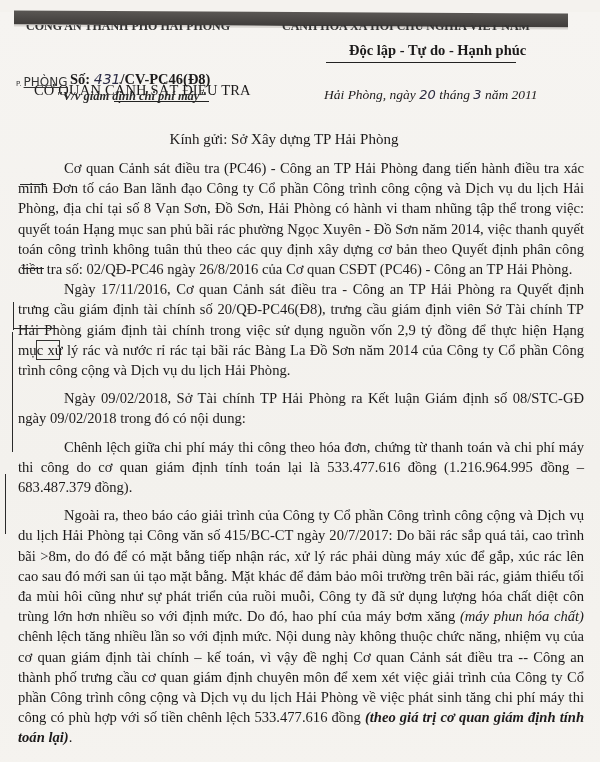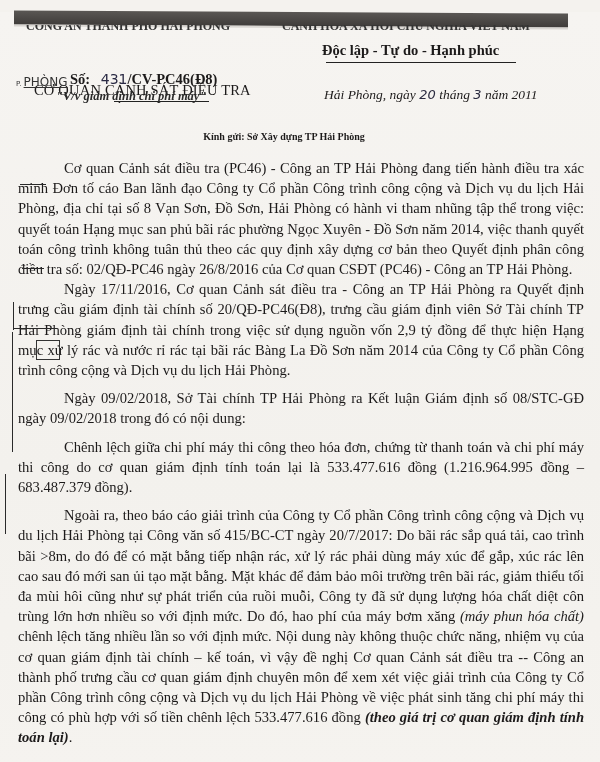--- a/index.html
+++ b/index.html
@@ -31,41 +31,41 @@
     .cut-line span { display: block; margin-top: -5px; }
 
     .hdr-left {
       position: absolute; left: 34px; top: 22px; width: 240px; font-weight: normal; font-size: 14.5px; margin-top: 48px;
     }
     .agency-name { display: block; letter-spacing: 0.2px; }
     .agency-underline { width: 95px; height: 1px; background: #222; margin: 2px 0 0 80px; }
     .hdr-right {
       position: absolute; left: 322px; top: 30px; width: 260px; font-weight: bold; font-size: 14.5px;
     }
-    .motto { display: block; }
+    .motto { display: block; margin-left: 27px; }
     .motto-underline { width: 190px; height: 1px; background: #222; margin: 3px 0 0 4px; }
 
     .doc-number {
       position: absolute; left: 70px; top: 59px; font-size: 14.5px; font-weight: bold;
     }
-    .doc-number .hand { font-family: "DejaVu Sans", sans-serif; font-weight: normal; font-size: 14px; color: #2a2a44; margin-left: 7px; }
+    .doc-number .hand { font-family: "DejaVu Sans", sans-serif; font-style: italic; font-weight: normal; font-size: 14px; color: #2a2a44; }
     .dept-stamp {
       position: absolute; left: 16px; top: 63px; font-size: 7px; font-family: "DejaVu Sans", sans-serif; color: #333;
     }
     .dept-stamp .u { text-decoration: underline; font-size: 12px; }
     .subject {
       position: absolute; left: 56px; top: 77px; font-size: 12.5px; font-style: italic; font-weight: bold; color: #2a2a2a;
     }
     .date-line {
       position: absolute; left: 324px; top: 75px; font-size: 13.5px; font-style: italic;
     }
     .date-line .hand { font-style: italic; font-family: "DejaVu Sans", sans-serif; font-size: 13px; color: #2b2b40; }
 
     .salutation {
-      position: absolute; left: 0; width: 548px; top: 119px; text-align: center; font-weight: bold; font-size: 10px;
+      position: absolute; left: 0; width: 548px; top: 119px; text-align: center; font-weight: normal; font-size: 15px;
       padding-left: 20px; box-sizing: border-box;
     }
 
     .body {
       position: absolute; left: 18px; top: 146px; width: 566px;
       font-size: 14.6px; line-height: 20.2px; text-align: justify;
     }
     .body p { margin: 0; text-indent: 46px; }
     .body p.gap { margin-top: 8px; }
     .body .ital { font-style: italic; }

